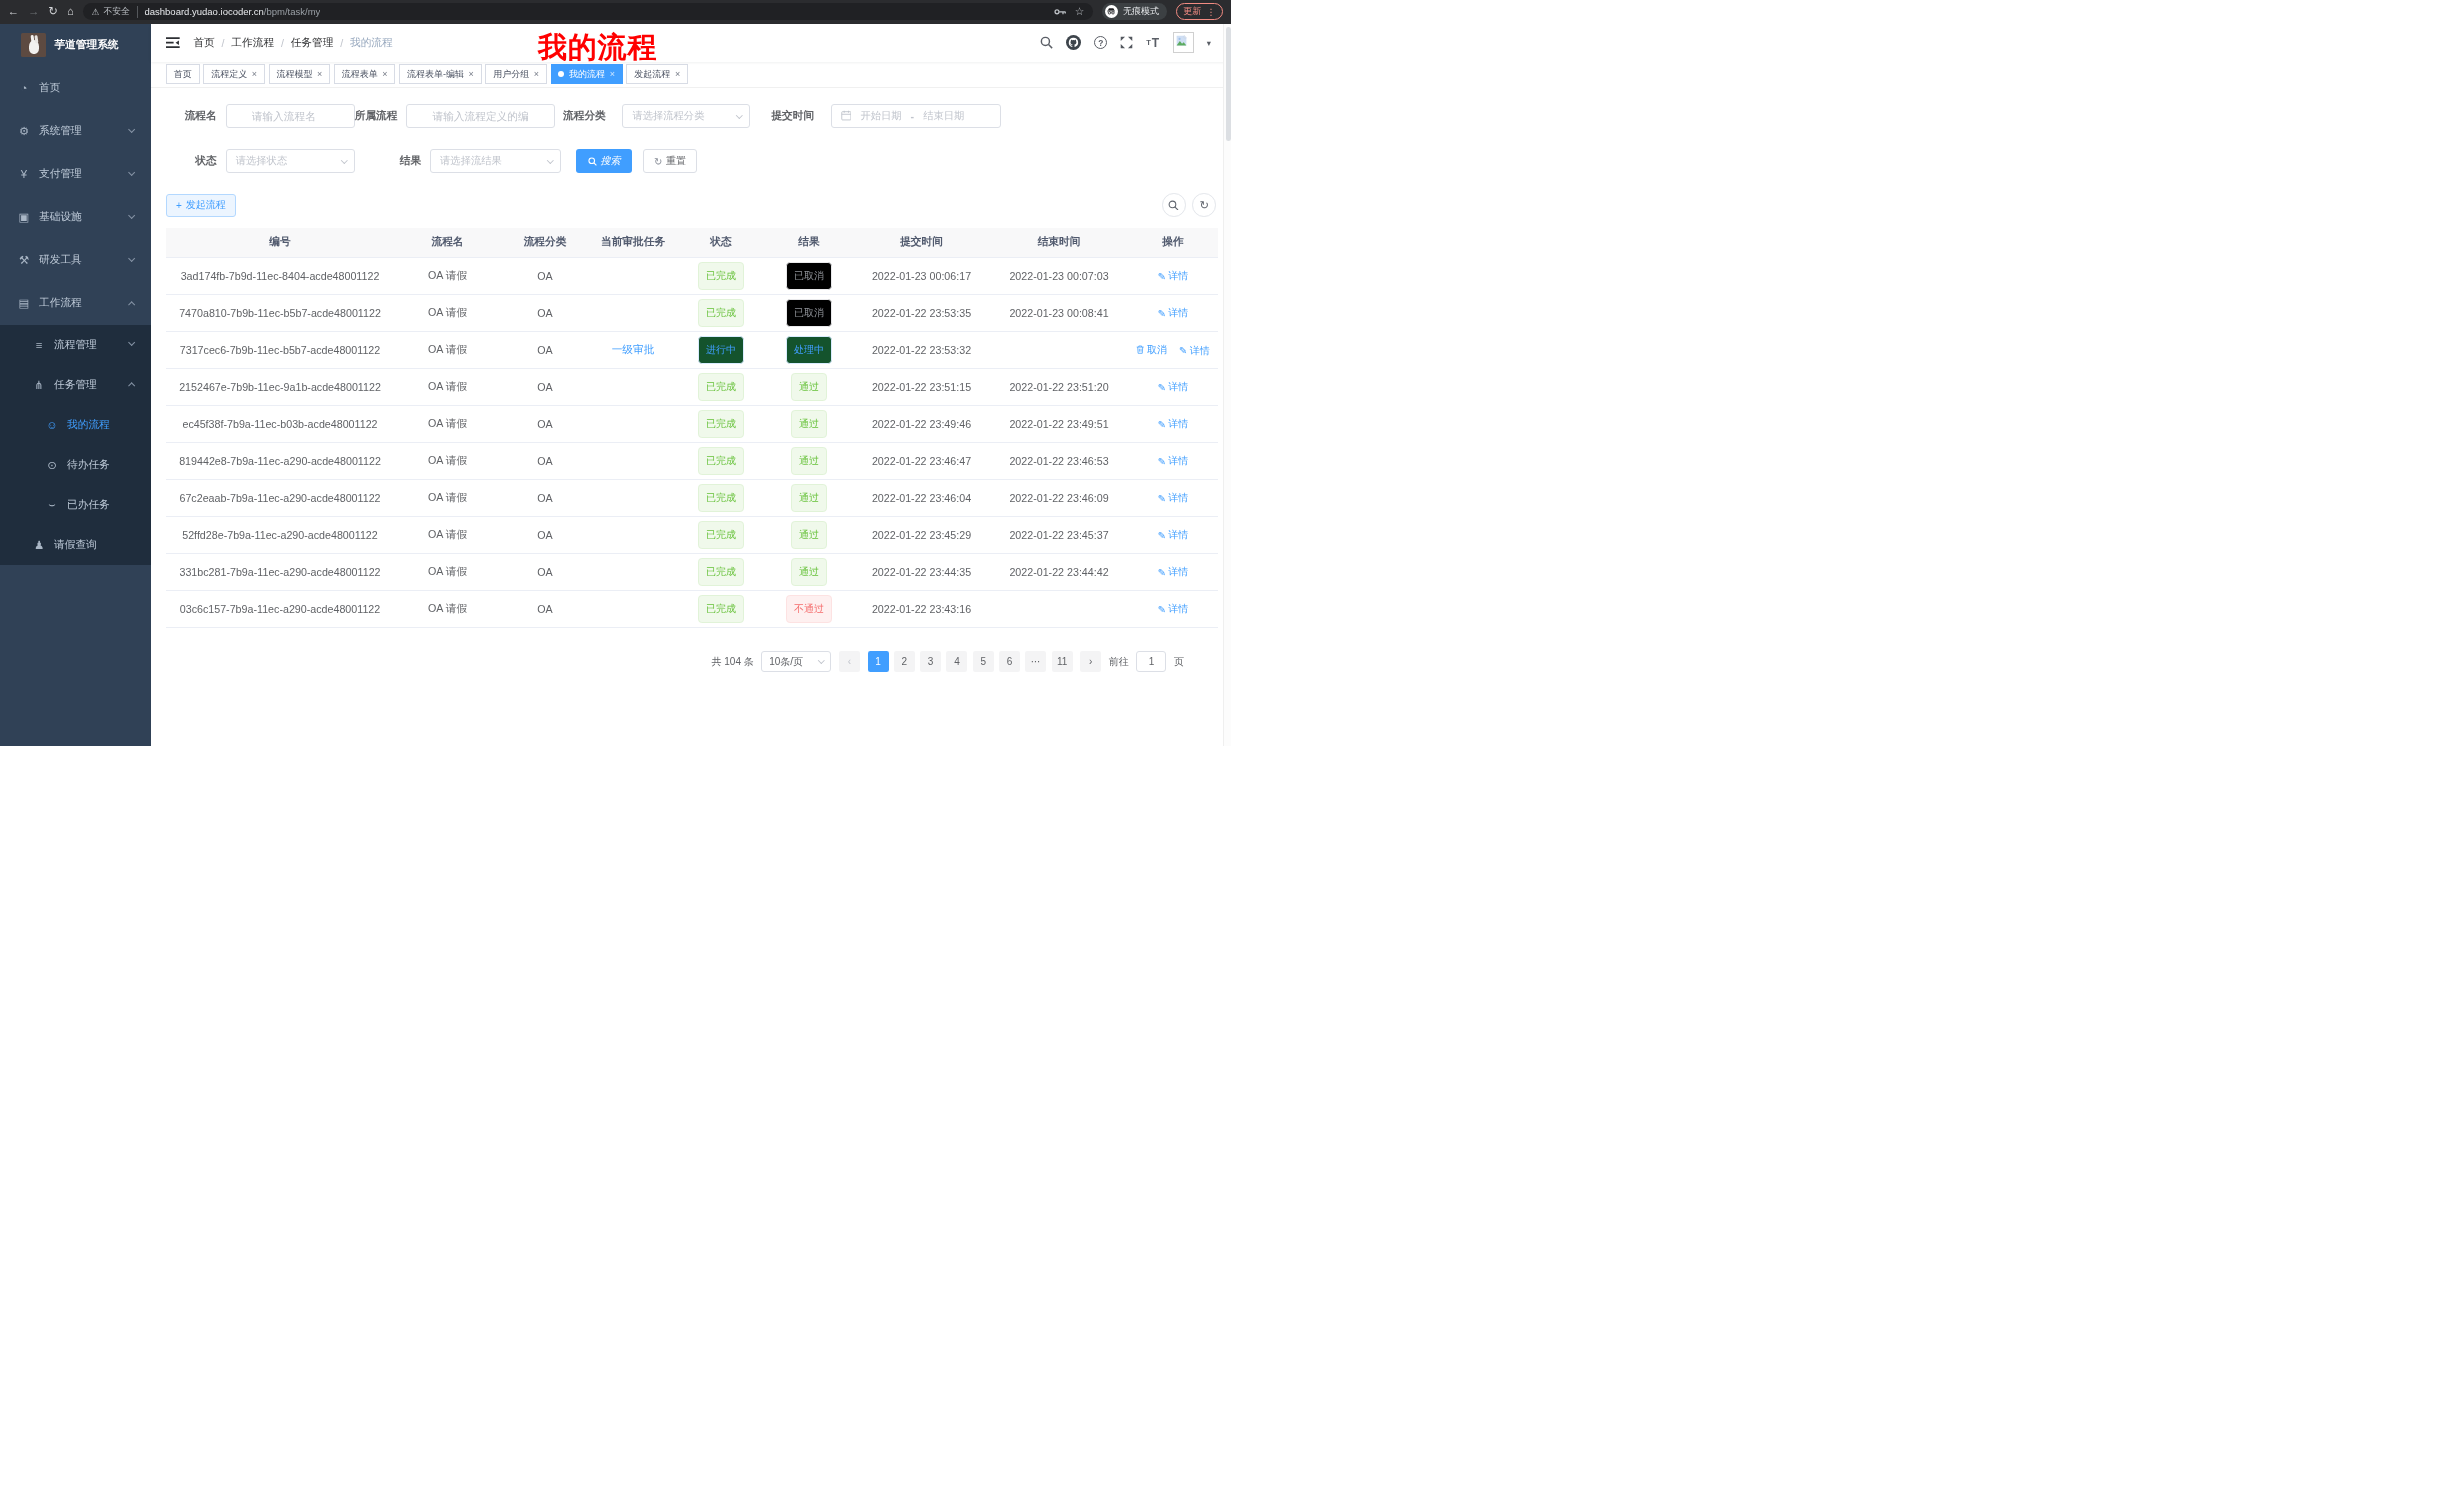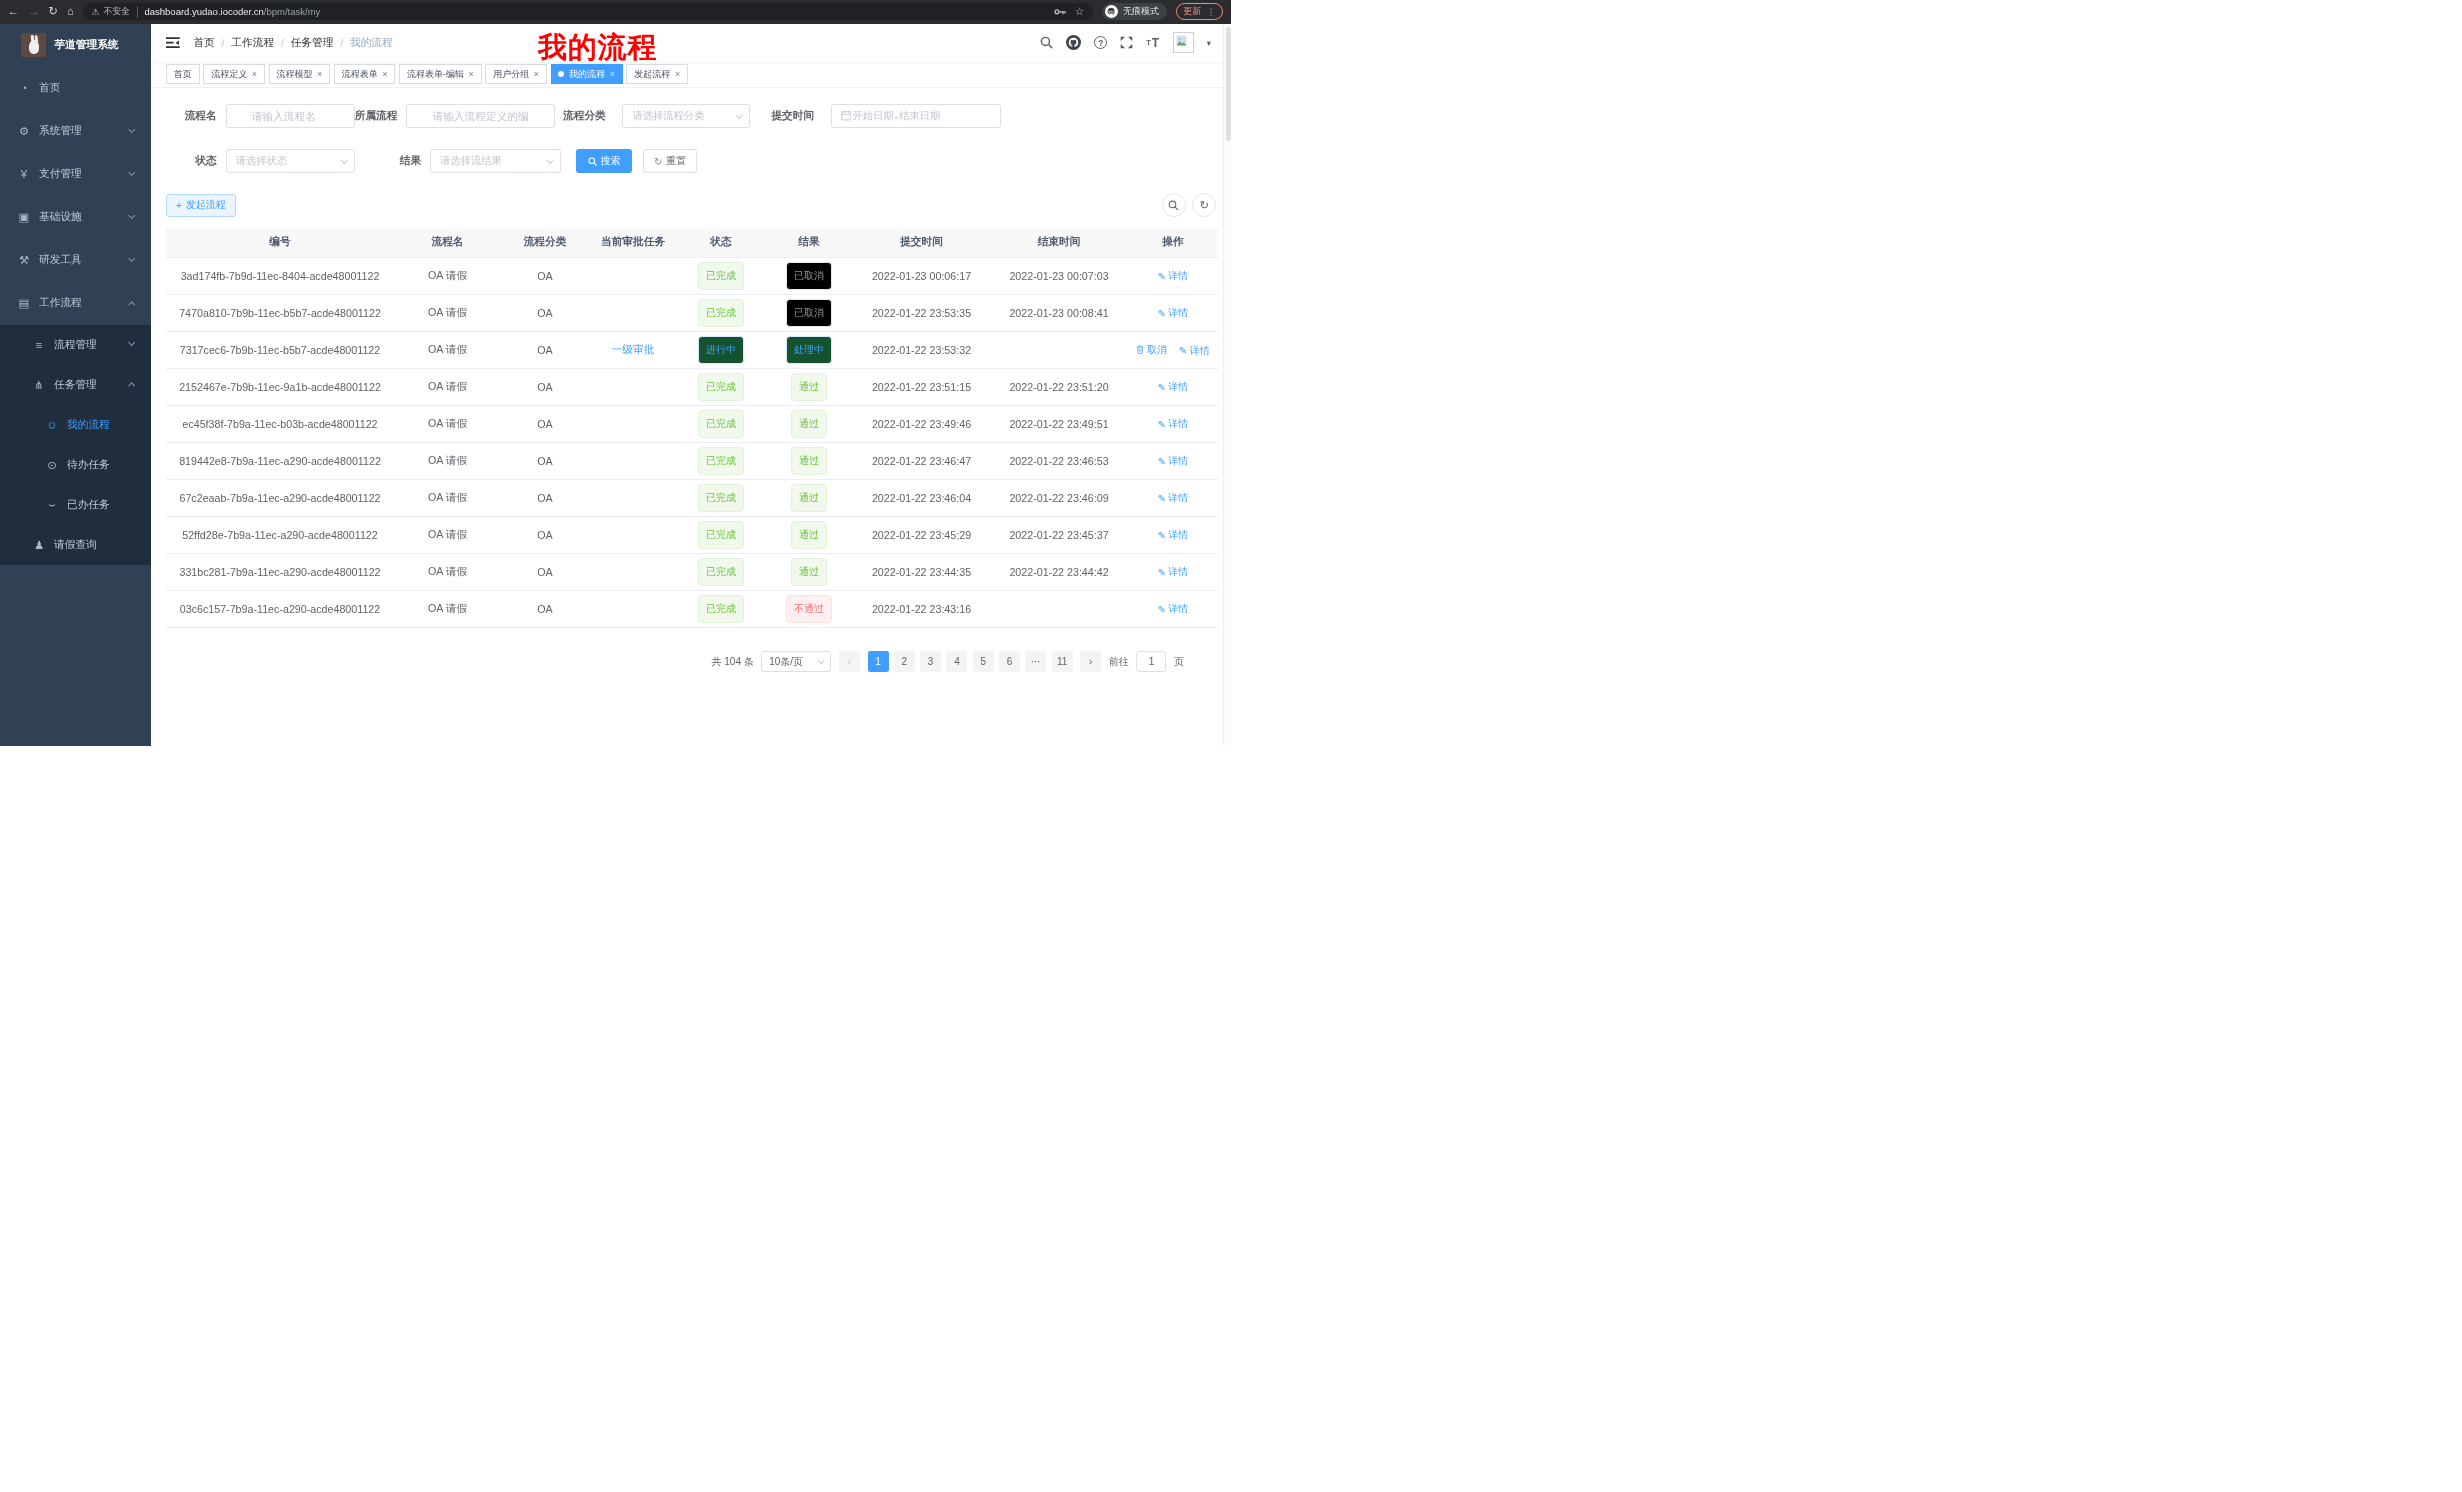--- a/index.html
+++ b/index.html
@@ -93,29 +93,29 @@
   .f-label { font-size:10.7px; font-weight:700; color:#606266; margin-right:9px; white-space:nowrap; }
   .f-label.first { width:40px; text-align:right; margin-left:10.7px; }
   .f-input, .f-select, .f-date { height:24px; border:0.8px solid #dcdfe6; border-radius:3px;
     background:#fff; font-size:10.7px; color:#606266; }
   .f-input { padding:0 25px; outline:none; }
   .f-input::placeholder { color:#c0c4cc; }
   .f-select { display:flex; align-items:center; justify-content:space-between; padding:0 7.6px 0 9px; cursor:pointer; }
   .f-select .ph { color:#c0c4cc; font-size:10.3px; }
   .chev.sel { display:inline-block; width:4.6px; height:4.6px; border-right:1.1px solid #c0c4cc;
     border-bottom:1.1px solid #c0c4cc; transform:rotate(45deg); margin-top:-2.3px; }
-  .f-date { display:flex; align-items:center; gap:1px; padding:0 9px; cursor:pointer; }
+  .f-date { display:flex; align-items:center; gap:9px; padding:0 9px; cursor:pointer; }
   .f-date .ph { color:#c0c4cc; font-size:10.3px; }
   .f-date .dash { color:#c0c4cc; font-weight:700; }
   .w170{width:129px} .w196{width:149px} .w168{width:128px} .w172{width:131px} .w224{width:170px}
   .ml26{} .ml10{margin-left:7.6px} .ml28{margin-left:21px}
   .ml20{margin-left:15px} .ml59{margin-left:45px} .ml14{margin-left:10.7px}
   .btn { height:24px; border-radius:3px; font-size:10px; display:inline-flex; align-items:center;
     gap:3.8px; cursor:pointer; border:0.8px solid transparent; }
-  .btn-search { background:#409eff; color:#fff; padding:0 10.7px; }
+  .btn-search { background:#409eff; color:#fff; padding:0 10.7px;font-style:italic; }
   .btn-reset { background:#fff; color:#606266; border-color:#dcdfe6; padding:0 10px; }
   .btn-reset .ric { font-size:10px; color:#8a8f99; }
 
   .action-row { display:flex; align-items:center; margin-bottom:10.7px; }
   .btn-create { height:23px; background:#ecf5ff; border:0.8px solid #b3d8ff; color:#409eff;
     border-radius:3px; font-size:10px; display:inline-flex; align-items:center; gap:3.8px;
     padding:0 9px; cursor:pointer; }
   .circle-btns { margin-left:auto; display:flex; gap:6.8px; }
   .circle-btn { width:23.6px; height:23.6px; border-radius:50%; border:0.8px solid #e3e6eb; background:#fff;
     color:#5f646d; display:flex; align-items:center; justify-content:center; cursor:pointer; font-size:11.4px; }

